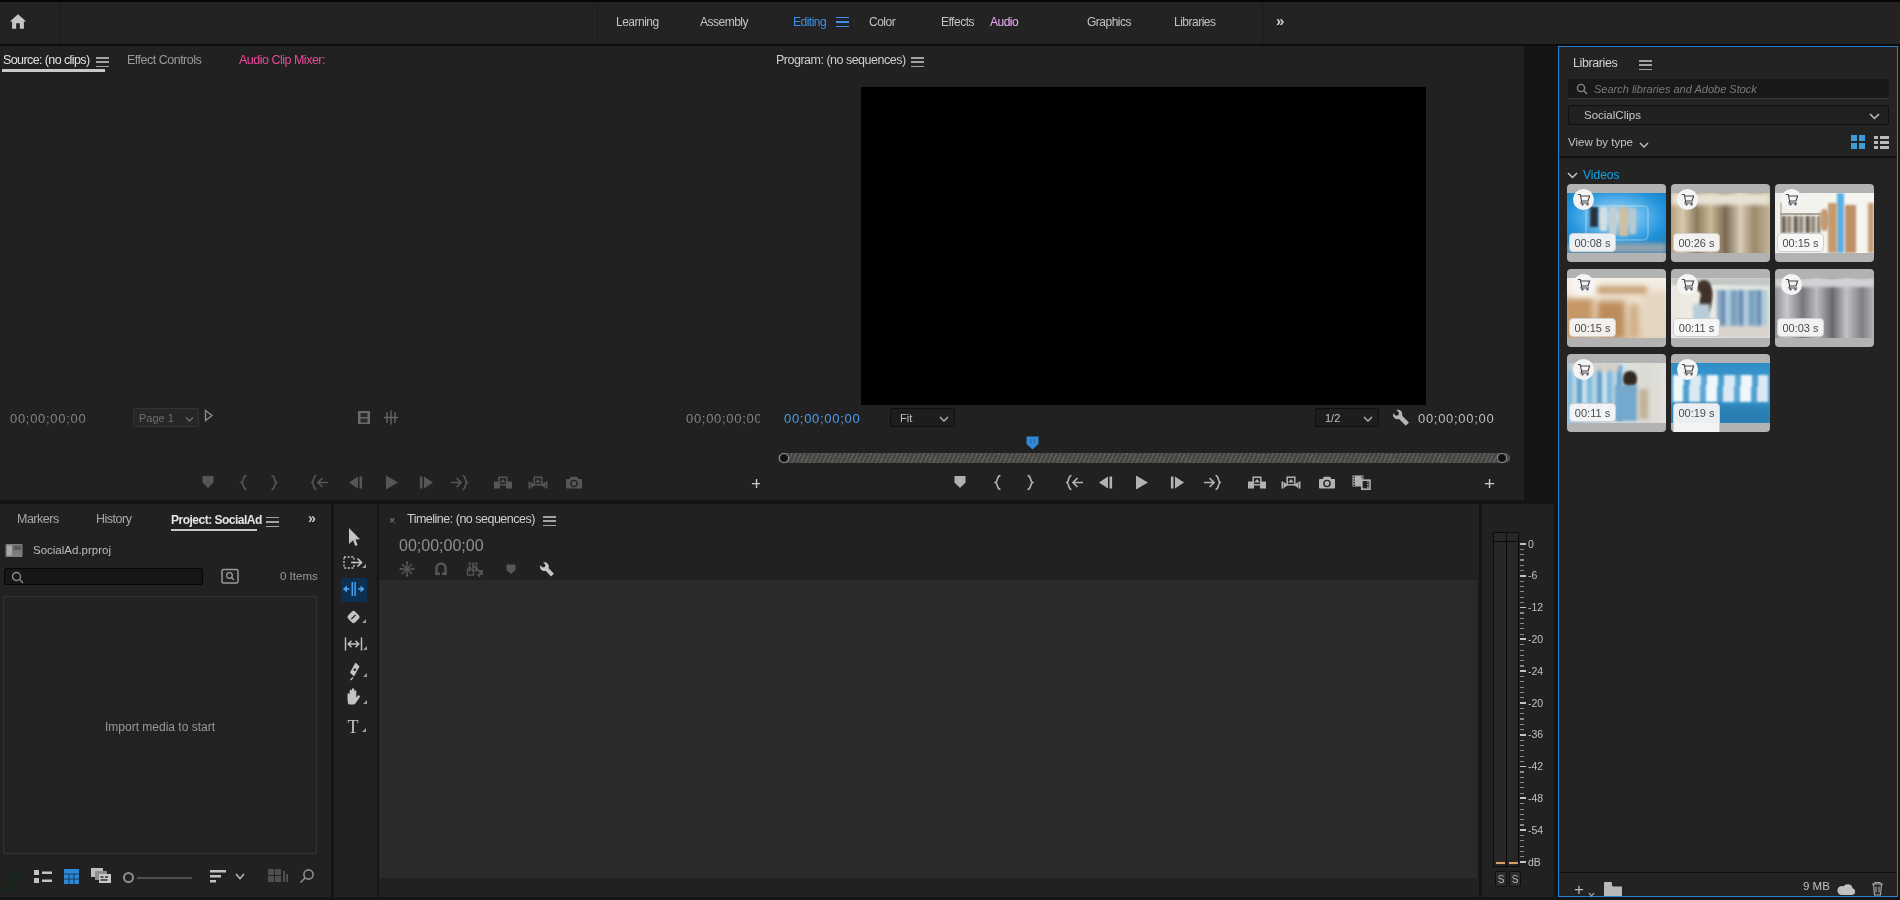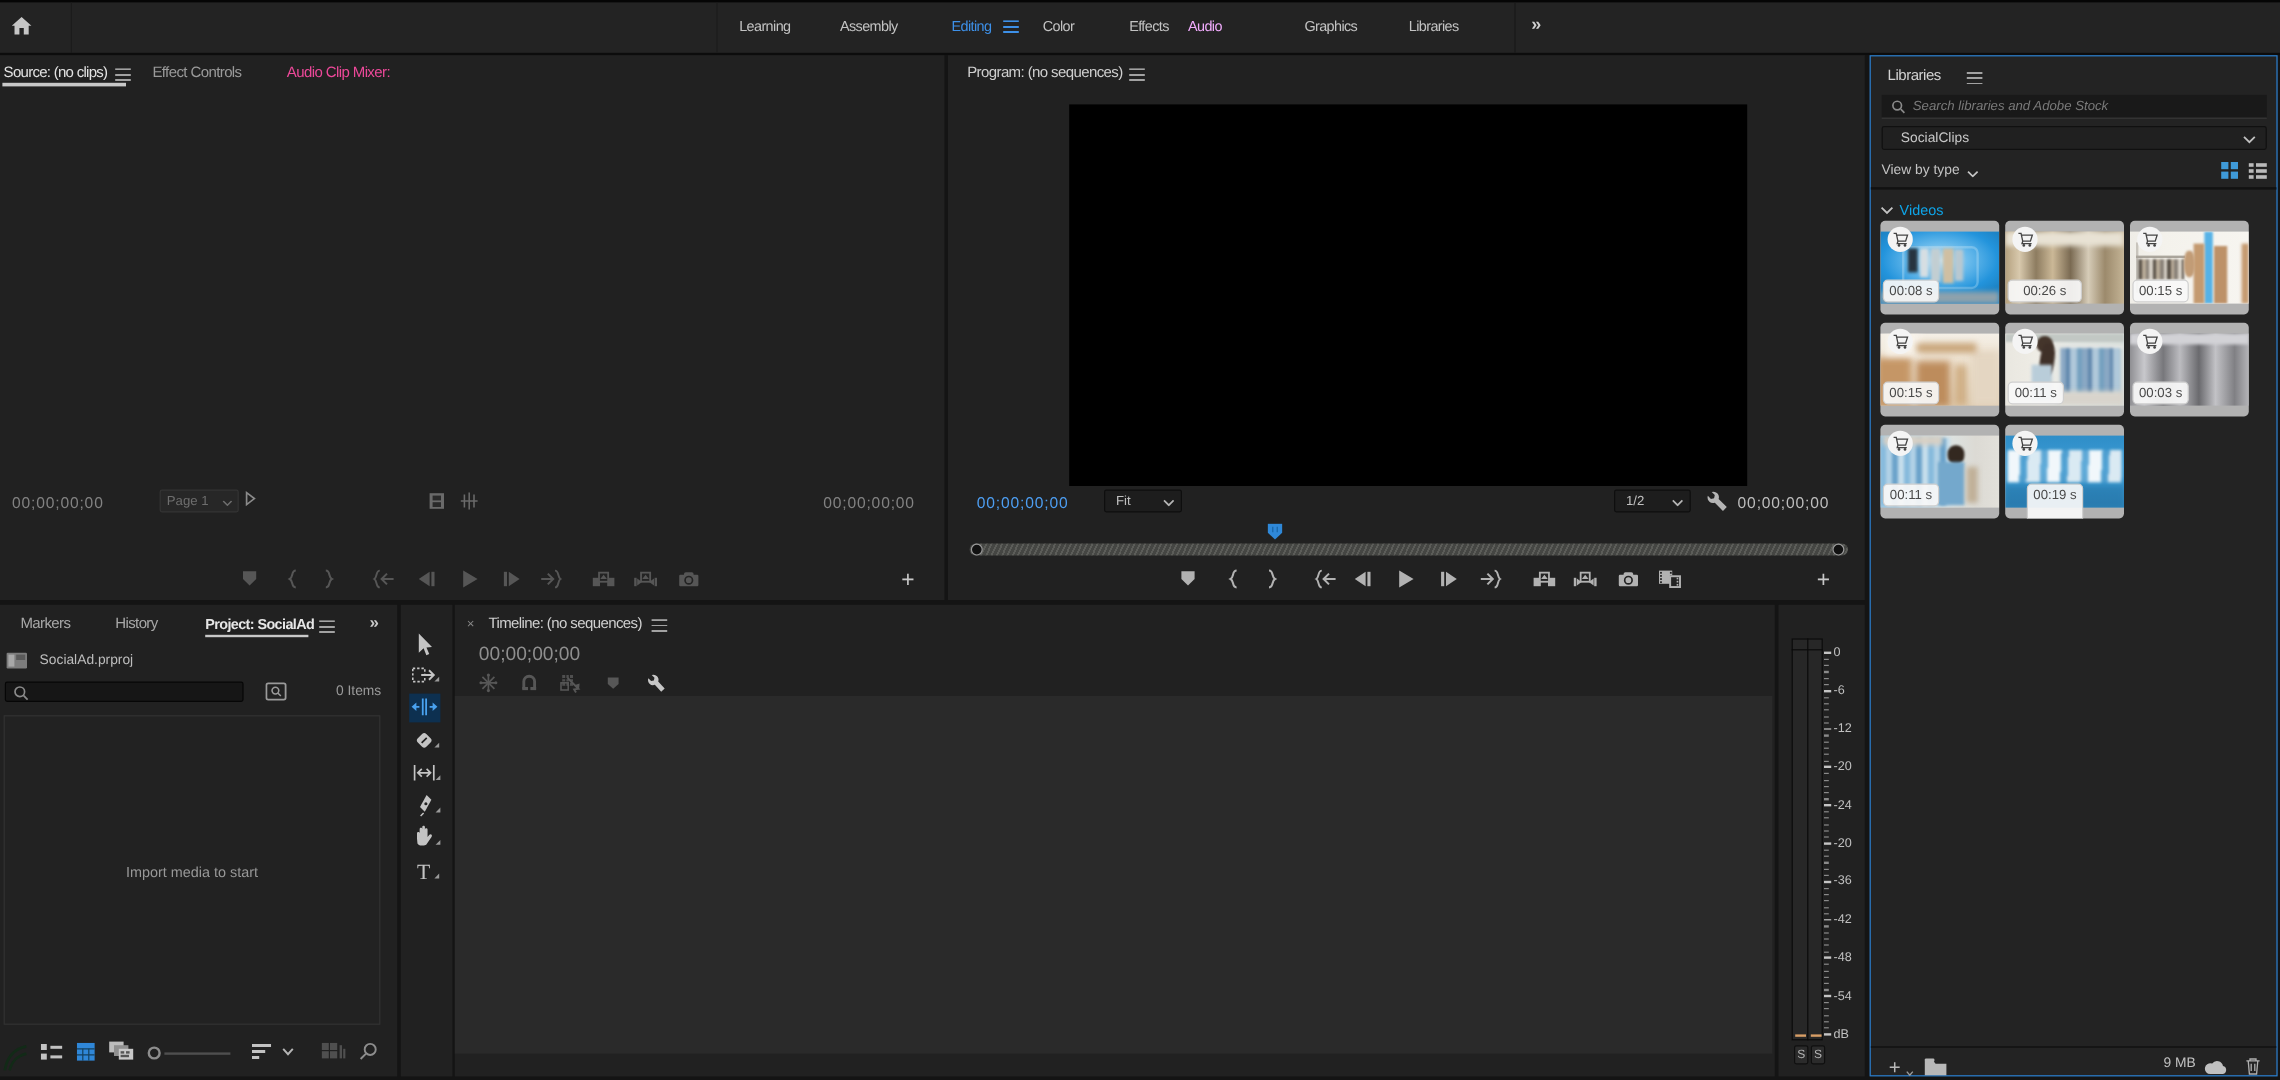--- a/index.html
+++ b/index.html
@@ -98,21 +98,21 @@
           <rect x="534.2" y="3.2" width="7.6" height="7.6" fill="#232323" stroke="#565656" stroke-width="1.5"></rect>
           <path d="M 538 5 L 540.8 8.6 H 535.2 Z" fill="#565656"></path>
           <rect x="566" y="5" width="16" height="9.5" rx="1" fill="#565656"></rect>
           <rect x="570" y="2.8" width="8" height="3.5" rx="1.5" fill="#565656"></rect>
           <circle cx="574" cy="9.5" r="3.1" fill="none" stroke="#232323" stroke-width="1.4"></circle>
         </svg>
       </div>
     <div class="abs" style="left:751px;top:427px;font-size:19px;color:#c8c8c8;">+</div>
   </div>
 
-  <div class="panel" style="left:790px;top:46px;width:764px;height:454px;text-align:right;">
+  <div class="panel" style="left:760px;top:46px;width:764px;height:454px;text-align:right;">
     <div class="abs" style="left:16px;top:7px;font-size:12.5px;letter-spacing:-0.5px;color:#cfcfcf;">Program: (no sequences)</div>
     <div class="hamb abs" style="left:151px;top:11px;"></div>
     <div class="abs" style="left:101px;top:41px;width:565px;height:318px;background:#000;"></div>
 
     <div class="abs tc" style="left:24px;top:365px;color:#4d9ef2;">00;00;00;00</div>
     <div class="abs" style="left:130px;top:362px;width:65px;height:19px;background:#1d1d1d;border:1px solid #0e0e0e;border-radius:2px;">
       <span style="position:absolute;left:9px;top:3px;font-size:11px;color:#c0c0c0;">Fit</span>
       <svg style="position:absolute;right:5px;top:7px;" width="10" height="6" viewBox="0 0 10 6">
           <path d="M1 1 L5 5 L9 1" stroke="#b5b5b5" stroke-width="1.4" fill="none"></path>
         </svg>
@@ -257,21 +257,21 @@
           <div class="abs" style="left:0;top:9px;width:99px;height:60px;background:linear-gradient(90deg,#b4a07e,#d8c9ad 12%,#8d7c60 26%,#cbb897 40%,#7a6a52 55%,#d6ccb8 70%,#9c8a6c 84%,#c4b496);overflow:hidden;">
             <div class="abs" style="left:0;top:0;width:99px;height:12px;background:#e8e2d4;filter:blur(2px);"></div>
           </div>
           <div class="abs" style="left:6px;top:5px;width:21px;height:21px;background:#f4f4f4;border-radius:50%;">
             <svg style="position:absolute;left:3.5px;top:4px;" width="14" height="13" viewBox="0 0 14 13">
               <path d="M1 1.5 H3.2 L4.6 8 H11 L12.6 3 H3.6 M4.6 8 L4 10 H 12" fill="none" stroke="#444" stroke-width="1.1"></path>
               <circle cx="5.5" cy="11.5" r="1.1" fill="#444"></circle>
               <circle cx="10.5" cy="11.5" r="1.1" fill="#444"></circle>
             </svg>
           </div>
-          <div class="abs" style="left:2px;top:49px;width:62px;height:19px;background:rgba(248,248,248,0.93);border:1px solid #cfcfcf;border-radius:4px;font-size:11px;color:#4a4a4a;line-height:18px;text-align:center;">00:26 s</div>
+          <div class="abs" style="left:2px;top:49px;width:47px;height:19px;background:rgba(248,248,248,0.93);border:1px solid #cfcfcf;border-radius:4px;font-size:11px;color:#4a4a4a;line-height:18px;text-align:center;">00:26 s</div>
         </div>
         <div class="abs" style="left:216px;top:137px;width:99px;height:78px;background:#b2b2b2;border-radius:4px;overflow:hidden;">
           <div class="abs" style="left:0;top:9px;width:99px;height:60px;background:linear-gradient(90deg,#efede7 0%,#f4f2ec 30%,#f7f5f0 100%);overflow:hidden;">
             <div class="abs" style="left:5px;top:9px;width:2px;height:42px;background:#c8c4bc;"></div>
             <div class="abs" style="left:5px;top:20px;width:41px;height:2px;background:#aaa59c;"></div>
             <div class="abs" style="left:7px;top:23px;width:38px;height:17px;background:repeating-linear-gradient(90deg,#5a5248 0 3px,#b8ab98 3px 6px,#8a8278 6px 9px,#d8d2c8 9px 12px);filter:blur(0.8px);"></div>
             <div class="abs" style="left:45px;top:16px;width:9px;height:22px;background:#c29c76;border-radius:40%;filter:blur(1px);"></div>
             <div class="abs" style="left:62px;top:0px;width:7px;height:60px;background:#56b2e6;filter:blur(1px);"></div>
             <div class="abs" style="left:53px;top:10px;width:9px;height:50px;background:#c49a70;filter:blur(1px);"></div>
             <div class="abs" style="left:70px;top:12px;width:11px;height:48px;background:#bd9168;filter:blur(1px);"></div>
@@ -358,21 +358,21 @@
             <div class="abs" style="left:2px;top:12px;width:95px;height:27px;background:repeating-linear-gradient(93deg,rgba(250,252,253,0.95) 0 11px,rgba(125,178,212,0.35) 11px 17px,rgba(236,242,246,0.9) 17px 28px,rgba(152,196,224,0.4) 28px 34px);filter:blur(1.2px);"></div>
             <div class="abs" style="left:0;top:42px;width:99px;height:18px;background:rgba(28,96,144,0.3);filter:blur(2px);"></div>
           </div>
           <div class="abs" style="left:6px;top:5px;width:21px;height:21px;background:#f4f4f4;border-radius:50%;">
             <svg style="position:absolute;left:3.5px;top:4px;" width="14" height="13" viewBox="0 0 14 13">
               <path d="M1 1.5 H3.2 L4.6 8 H11 L12.6 3 H3.6 M4.6 8 L4 10 H 12" fill="none" stroke="#444" stroke-width="1.1"></path>
               <circle cx="5.5" cy="11.5" r="1.1" fill="#444"></circle>
               <circle cx="10.5" cy="11.5" r="1.1" fill="#444"></circle>
             </svg>
           </div>
-          <div class="abs" style="left:2px;top:49px;width:47px;height:36px;background:rgba(248,248,248,0.93);border:1px solid #cfcfcf;border-radius:4px;font-size:11px;color:#4a4a4a;line-height:18px;text-align:center;margin-left:16px;">00:19 s</div>
+          <div class="abs" style="left:2px;top:49px;width:47px;height:36px;background:rgba(248,248,248,0.93);border:1px solid #cfcfcf;border-radius:4px;font-size:11px;color:#4a4a4a;line-height:18px;text-align:center;">00:19 s</div>
         </div>
       </div>
 
     <div class="abs" style="left:0;top:825px;width:338px;height:1px;background:#0e0e0e;"></div>
     <div class="abs" style="left:15px;top:833px;font-size:17px;color:#b8b8b8;">+</div>
     <svg class="abs" style="left:44px;top:834px;" width="20" height="16" viewBox="0 0 20 16">
       <path d="M1 3 h7 l2 2.5 h9 V15 H1 Z" fill="#b8b8b8"></path>
       <rect x="1" y="1" width="8" height="3" rx="1" fill="#b8b8b8"></rect>
     </svg>
     <svg class="abs" style="left:29px;top:845px;" width="7" height="5" viewBox="0 0 7 5">

